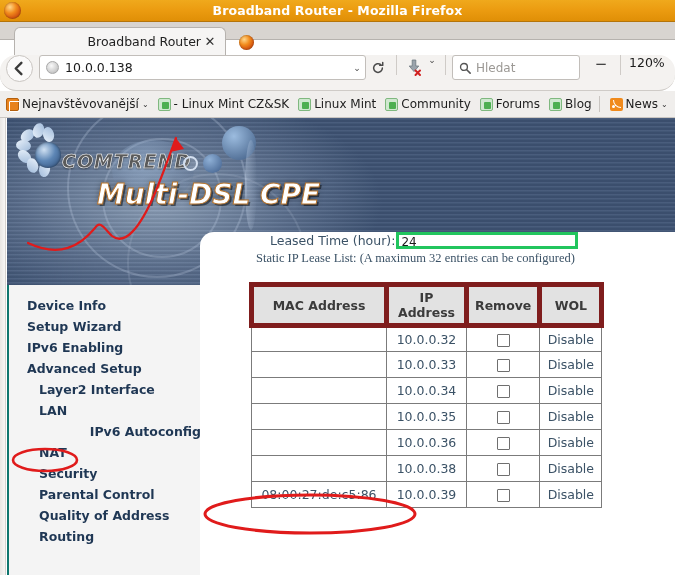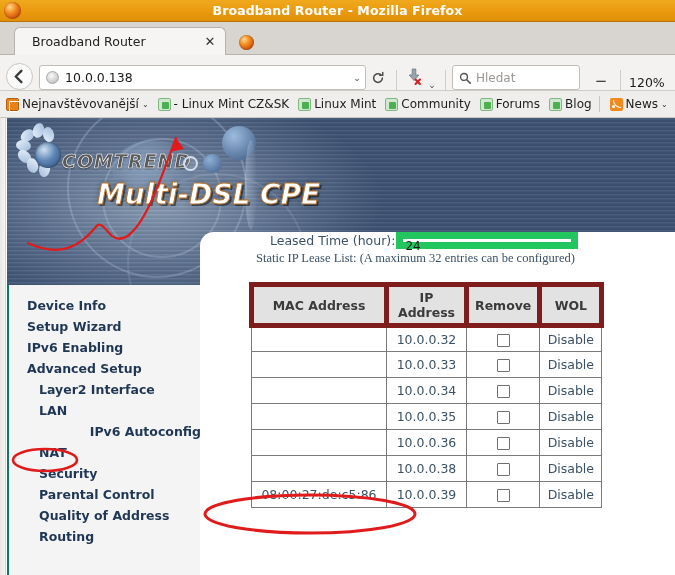--- a/index.html
+++ b/index.html
@@ -31,23 +31,24 @@
   .ffglyph{
     width:17px;height:17px;border-radius:50%;
     background:radial-gradient(circle at 35% 30%, #ffd78a 0%, #f28b1c 38%, #d85b12 65%, #a03a09 100%);
     box-shadow:inset 0 0 2px rgba(0,0,0,.4);
     display:block;
   }
   .ffglyph.small{width:15px;height:15px;}
 
   
   .tabstrip{
-    position:absolute; left:0; top:22px; width:675px; height:33px;
+    position:absolute; left:0; top:22px; width:675px; height:18px;
     background:#d8d4d0;
     border-bottom:1px solid #b6b2ae;
+    text-align:right;
   }
   .tab{
     position:absolute; left:14px; top:5px; width:212px; height:28px;
     background:#f6f5f4;
     border:1px solid #b6b2ae; border-bottom:none;
     border-radius:6px 6px 0 0;
     display:flex; align-items:center;
   }
   .tab .tab-label{
     font-size:12.5px; color:#222; margin-left:17px; flex:1 1 auto;
@@ -62,21 +63,21 @@
   .newtab{
     position:absolute; left:236px; top:10px; width:20px;height:20px;
     display:flex;align-items:center;justify-content:center;
   }
 
   
   .navbar{
     position:absolute; left:0; top:55px; width:675px; height:36px;
     background:#f4f2f0;
     border-bottom:1px solid #cfcbc7;
-    display:flex; align-items:flex-end;
+    display:flex; align-items:flex-start;border-radius:16px;
   }
   .backbtn{
     width:27px;height:27px;border-radius:50%;
     border:1px solid #c9c5c1; background:#fbfafa;
     margin-left:6px; flex:0 0 auto;
     display:flex;align-items:center;justify-content:center;
   }
   .urlbox{
     flex:0 0 auto; width:327px; height:25px; margin-left:6px;
     background:#fff; border:1px solid #c2beba; border-radius:3px;
@@ -252,21 +253,21 @@
     overflow:hidden;
   }
   .leased-row{
     position:absolute;left:70px;top:0px;display:flex;align-items:center;
   }
   .leased-label{
     font-size:12.5px;color:#3b5266;
     font-family:"DejaVu Sans","Liberation Sans",sans-serif;
   }
   .leased-input{
-    width:182px;height:17px;border:7px solid #22c55e;background:#fff;
+    width:182px;height:17px;border:3px solid #22c55e;background:#fff;
     font-size:12px;color:#1a1a1a;padding:0 2px;margin-left:1px;
     font-family:"DejaVu Sans","Liberation Sans",sans-serif;
     line-height:15px;
   }
   .static-note{
     position:absolute;left:56px;top:19px;font-size:12.5px;color:#3b5266;
     white-space:nowrap;
     font-family:Liberation Serif, serif;
   }
 

